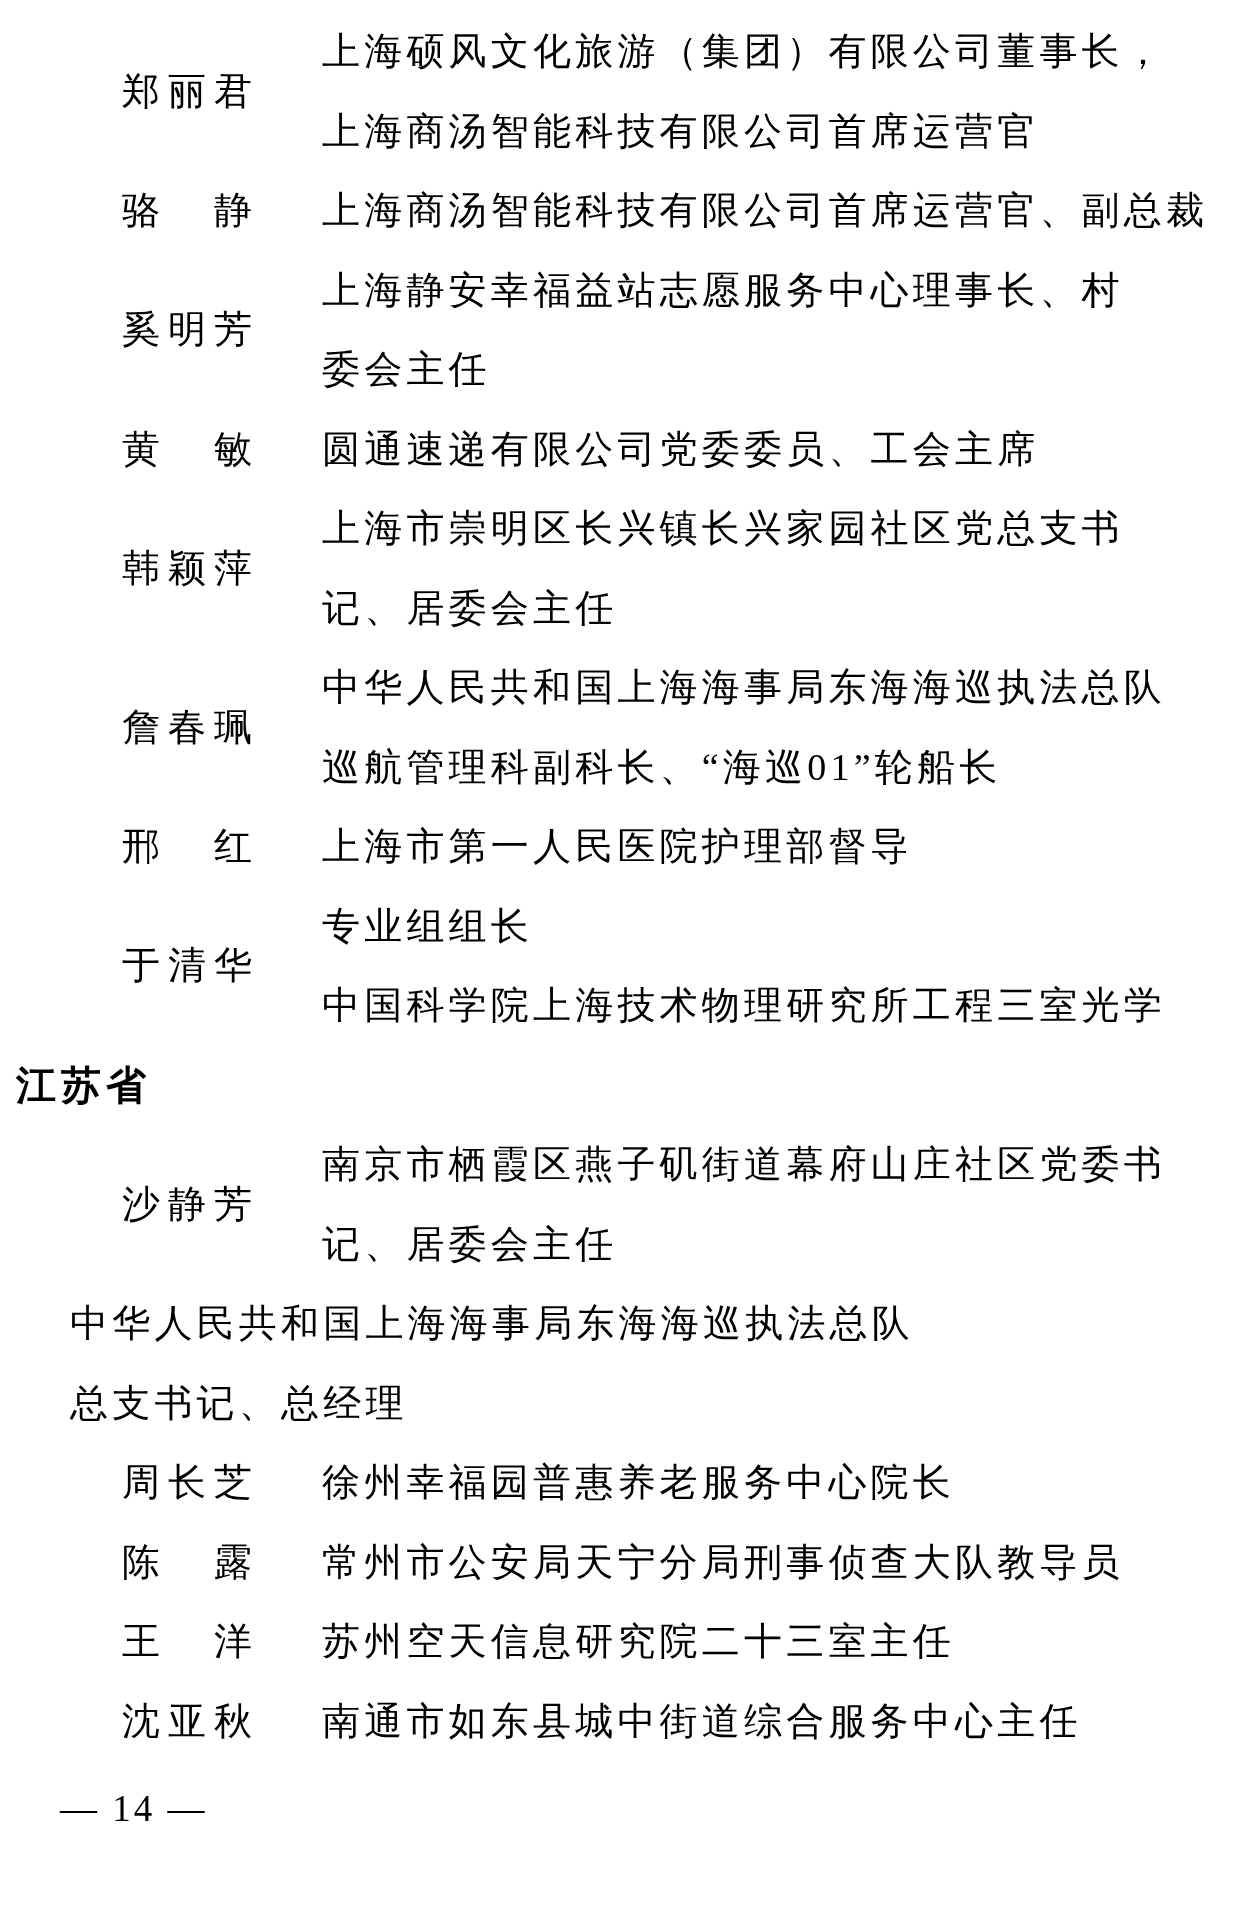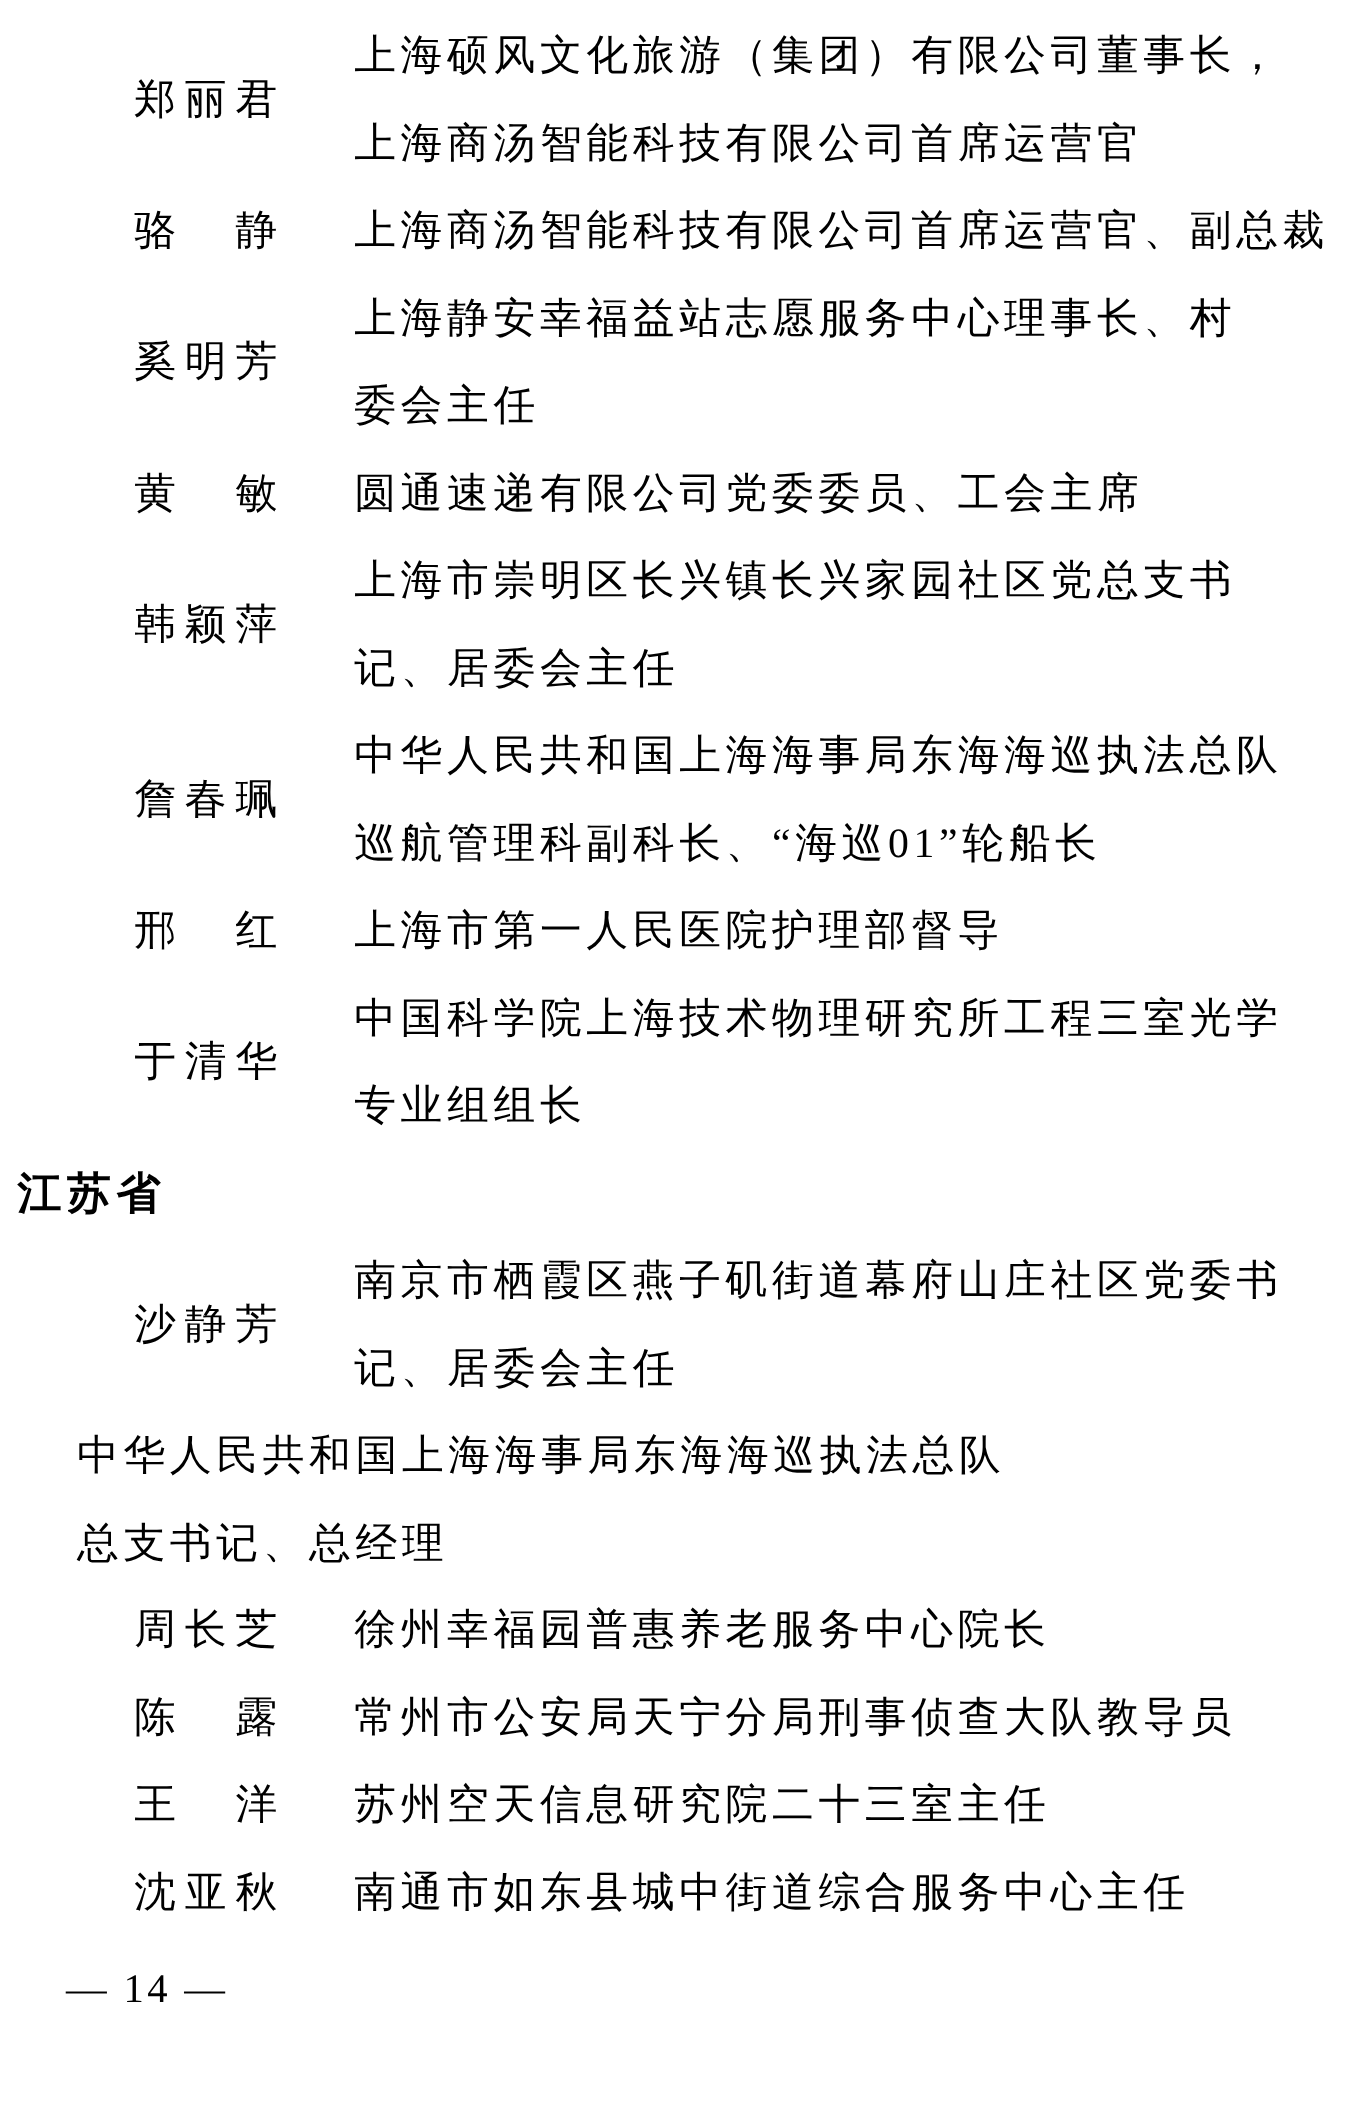--- a/index.html
+++ b/index.html
@@ -109,22 +109,22 @@
     </div>
     <div class="row">
       <span class="name">邢红</span>
       <span class="desc">
         <span class="line">上海市第一人民医院护理部督导</span>
       </span>
     </div>
     <div class="row">
       <span class="name">于清华</span>
       <span class="desc">
+        <span class="line">专业组组长</span>
         <span class="line">中国科学院上海技术物理研究所工程三室光学</span>
-        <span class="line">专业组组长</span>
       </span>
     </div>
     <div class="section-header">江苏省</div>
     <div class="row">
       <span class="name">沙静芳</span>
       <span class="desc">
         <span class="line">南京市栖霞区燕子矶街道幕府山庄社区党委书</span>
         <span class="line">记、居委会主任</span>
       </span>
     </div>

